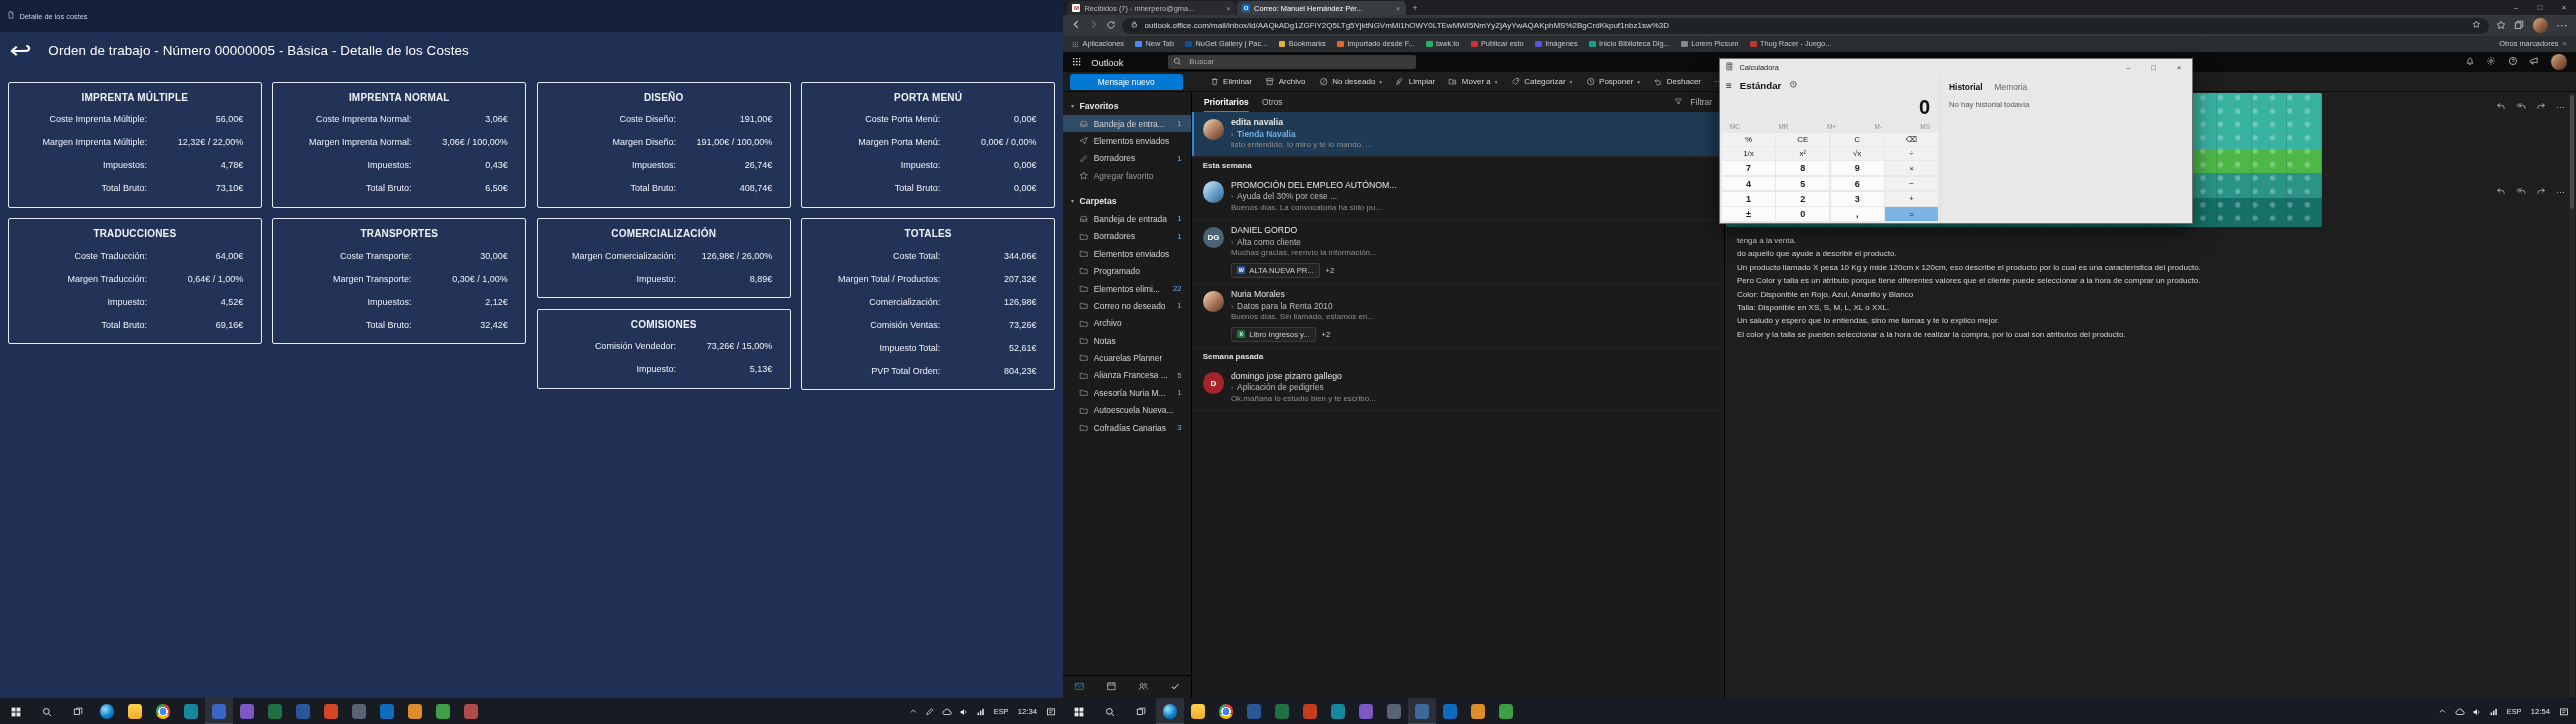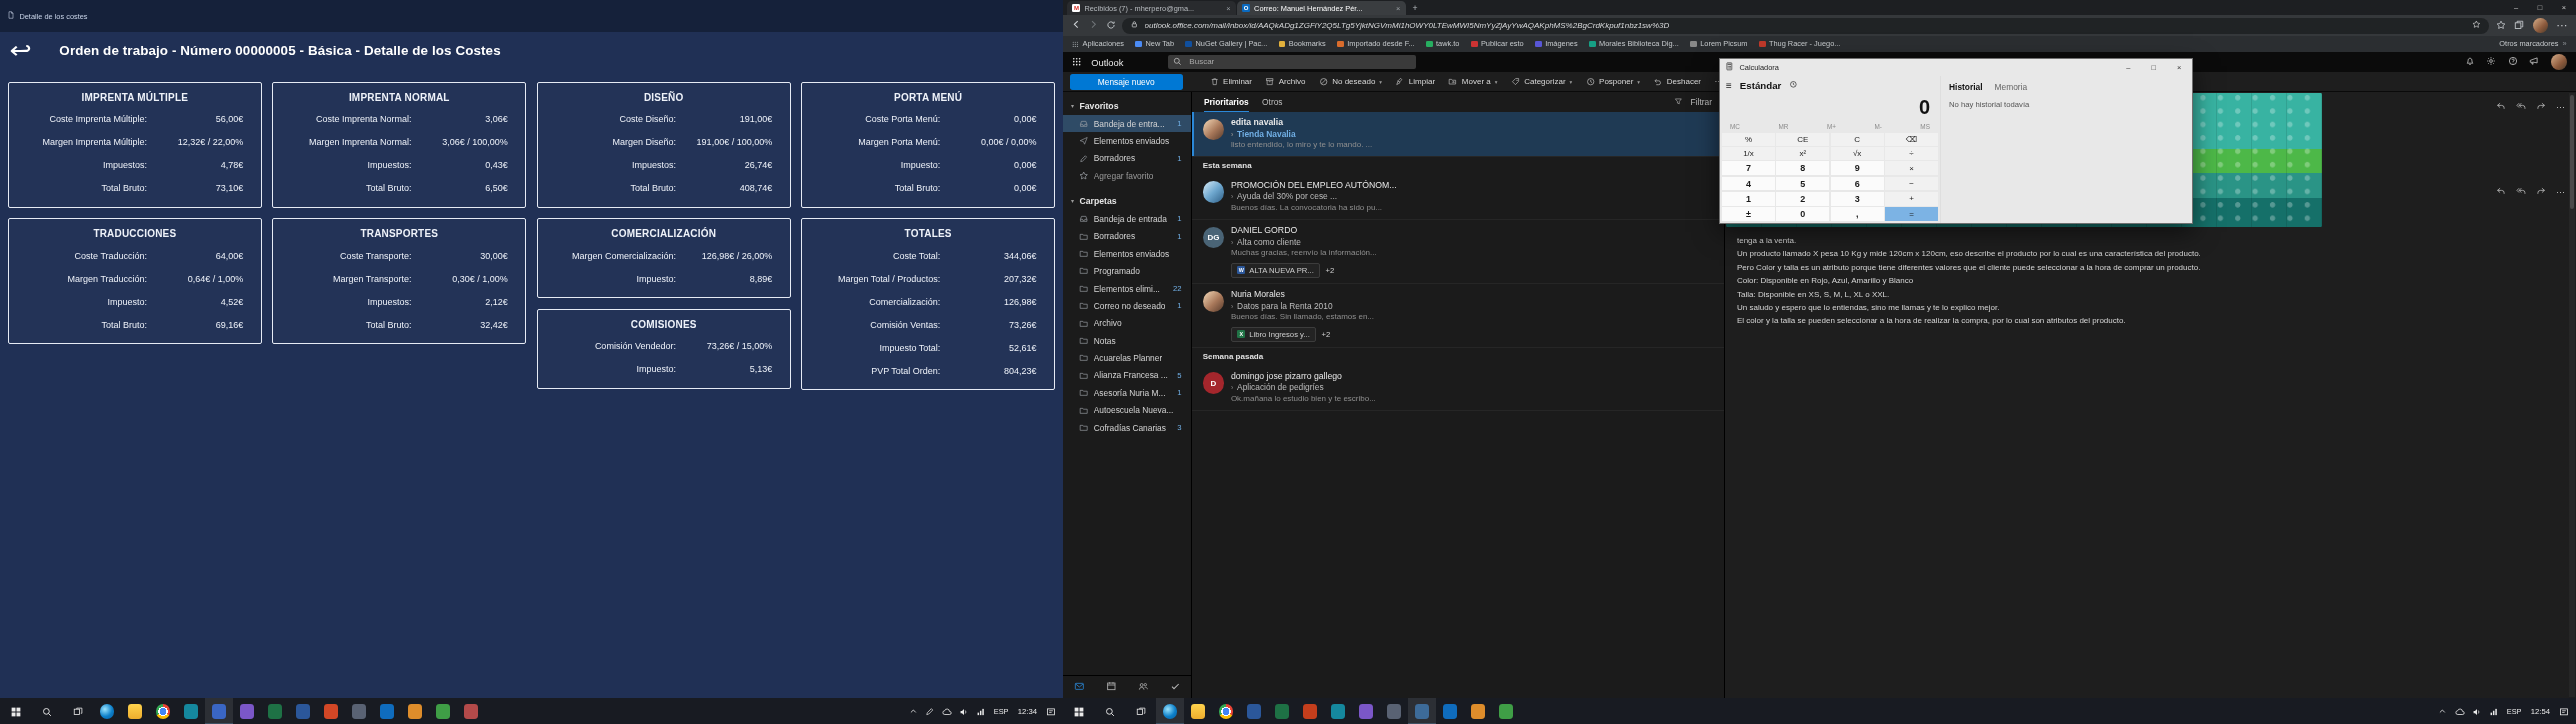--- a/index.html
+++ b/index.html
@@ -5,21 +5,21 @@
   html,body{margin:0;padding:0;background:#000;}
   *{box-sizing:border-box;}
   .screen{position:relative;width:2576px;height:725px;overflow:hidden;
           font-family:"Liberation Sans","DejaVu Sans",sans-serif;-webkit-font-smoothing:antialiased;}
 
   
   .mon-left{position:absolute;left:0;top:0;width:1063px;height:725px;background:#203055;}
   .win-titlebar{height:32px;background:#15213a;color:#c9d4e8;font-size:7.4px;display:flex;align-items:center;gap:4.7px;padding:0 6.7px;}
   .app-header{height:36px;display:flex;align-items:center;gap:13.4px;padding:0 10.7px;color:#fff;}
   .back-ic{font-size:23px;line-height:1;color:#fff;transform:scaleX(1.15);}
-  .app-header h1{font-size:13.4px;font-weight:700;margin:16px;letter-spacing:0.1px;}
+  .app-header h1{font-size:13.4px;font-weight:400;margin:5px;letter-spacing:0.1px;}
   .cards{position:absolute;left:8px;right:8px;top:82px;display:grid;grid-template-columns:repeat(4,1fr);gap:10.7px;align-items:start;}
   .card-stack{display:flex;flex-direction:column;gap:10.7px;}
   .card{border:0.7px solid #e6ebf5;border-radius:2px;color:#eef2f9;padding-bottom:6.7px;background:rgba(255,255,255,0.015);}
   .card h2{font-size:10px;text-align:center;margin:0;padding:8.7px 0 5.4px;font-weight:700;letter-spacing:0.2px;}
   .crow{display:flex;height:23px;line-height:23px;font-size:9px;}
   .crow .lab{width:57%;text-align:right;padding-right:5.4px;white-space:nowrap;}
   .crow .val{flex:1;text-align:right;padding-right:17.4px;white-space:nowrap;}
 
   
   .taskbar{position:absolute;left:0;bottom:0;right:0;height:27px;background:#181b22;display:flex;align-items:stretch;z-index:70;}
@@ -37,21 +37,21 @@
   .tab{width:169px;height:13.4px;display:flex;align-items:center;gap:4px;padding:0 5.4px;font-size:7.4px;background:#292b2e;border-radius:4.7px 4.7px 0 0;margin-right:0.7px;min-width:0;}
   .tab.active{background:#3a3d40;color:#fff;}
   .tab .ttl{flex:1;white-space:nowrap;overflow:hidden;text-overflow:ellipsis;}
   .tab .fav{width:8px;height:8px;border-radius:1.3px;font-size:6px;line-height:8px;text-align:center;font-weight:bold;flex:none;}
   .fav-gmail{background:#fff;color:#d93025;}
   .fav-outlook{background:#0b6abf;color:#fff;}
   .tab .x{flex:none;font-size:7.4px;color:#9aa0a4;}
   .newtab{width:17.4px;height:13.4px;display:flex;align-items:center;justify-content:center;font-size:8.7px;}
   .win-ctl{margin-left:auto;display:flex;align-self:stretch;}
   .win-ctl span{width:24px;display:flex;align-items:center;justify-content:center;font-size:7.4px;color:#ccc;}
-  .toolbar{height:21.5px;background:#35383b;display:flex;align-items:center;gap:6.7px;padding:0 8px;color:#cfd3d7;font-style:italic;}
+  .toolbar{height:21.5px;background:#35383b;display:flex;align-items:center;gap:6.7px;padding:0 8px;color:#cfd3d7;}
   .navbtn{font-size:10px;line-height:1;}
   .navbtn.dim{color:#6e7377;}
   .addr{flex:1;height:16px;background:#202325;border-radius:8px;display:flex;align-items:center;gap:5.4px;padding:0 8px;font-size:8px;color:#d8dadc;min-width:0;}
   .addr .url{flex:1;white-space:nowrap;overflow:hidden;}
   .tool-ics{display:flex;align-items:center;gap:8.7px;}
   .avatar{width:14.8px;height:14.8px;border-radius:50%;background:linear-gradient(135deg,#d9b08c,#8c5a3c 60%,#4a3a2a);flex:none;}
   .bookmarks{height:15.4px;background:#2b2e31;display:flex;align-items:center;gap:11.4px;padding:0 9.4px;font-size:7.4px;color:#c6cacd;}
   .bm{display:flex;align-items:center;gap:3.4px;white-space:nowrap;}
   .bm .bmic{width:6.7px;height:6.7px;border-radius:1.3px;flex:none;}
   .bm-right{margin-left:auto;display:flex;gap:4px;}
@@ -539,21 +539,21 @@
           <span class="bm">
             <span class="bmic" style="background:#cc3333"></span>
             <span>Publicar esto</span>
           </span>
           <span class="bm">
             <span class="bmic" style="background:#5856d6"></span>
             <span>Imágenes</span>
           </span>
           <span class="bm">
             <span class="bmic" style="background:#16a085"></span>
-            <span>Morales Biblioteca Dig...</span>
+            <span>Inicio Biblioteca Dig...</span>
           </span>
           <span class="bm">
             <span class="bmic" style="background:#888888"></span>
             <span>Lorem Picsum</span>
           </span>
           <span class="bm">
             <span class="bmic" style="background:#c0392b"></span>
             <span>Thug Racer - Juego...</span>
           </span>
         </span>
@@ -936,20 +936,21 @@
                   <path d="M5 7h5.5a3.8 3.8 0 013.8 3.8v1.7" fill="none" stroke="currentColor" stroke-width="1.2"></path>
                 </svg></span>
  <span><svg width="10" height="10" viewBox="0 0 16 16" aria-hidden="true">
                   <path d="M9.5 3.5L13.5 7l-4 3.5" fill="none" stroke="currentColor" stroke-width="1.2"></path>
                   <path d="M13.5 7H7a4 4 0 00-4 4v1.5" fill="none" stroke="currentColor" stroke-width="1.2"></path>
                 </svg></span>
  <span class="dots">⋯</span>
             </div>
           <div class="pane-text" id="para-root">
               <p>tenga a la venta.</p>
+              <p>do aquello que ayude a describir el producto.</p>
               <p>Un producto llamado X pesa 10 Kg y mide 120cm x 120cm, eso describe el producto por lo cual es una característica del producto.</p>
               <p>Pero Color y talla es un atributo porque tiene diferentes valores que el cliente puede seleccionar a la hora de comprar un producto.</p>
               <p>Color: Disponible en Rojo, Azul, Amarillo y Blanco</p>
               <p>Talla: Disponible en XS, S, M, L, XL o XXL.</p>
               <p>Un saludo y espero que lo entiendas, sino me llamas y te lo explico mejor.</p>
               <p>El color y la talla se pueden seleccionar a la hora de realizar la compra, por lo cual son atributos del producto.</p>
             </div>
           <div class="pane-scroll">
               <div class="thumb"></div>
             </div>

